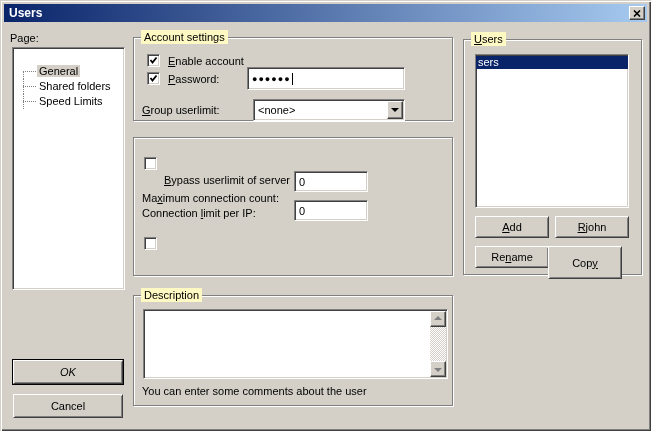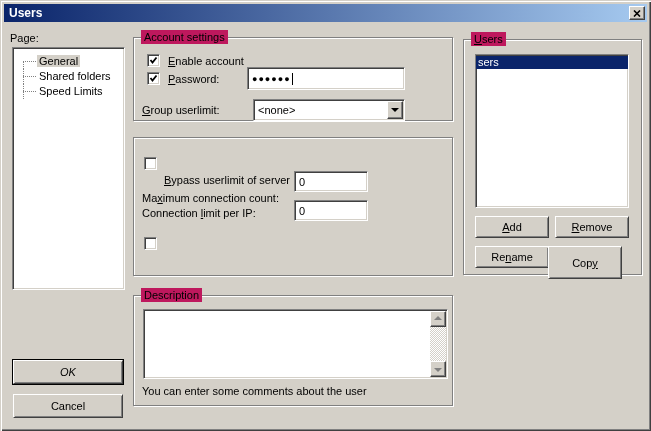--- a/index.html
+++ b/index.html
@@ -34,21 +34,21 @@
     background:#fff; box-sizing:border-box;
     border:1px solid; border-color:#808080 #fff #fff #808080;
     box-shadow: inset 1px 1px 0 #404040, inset -1px -1px 0 #D4D0C8;
   }
   .group {
     position:absolute; box-sizing:border-box;
     border:1px solid #808080;
     box-shadow: inset 1px 1px 0 #fff, 1px 1px 0 #fff;
   }
   .gtitle {
-    position:absolute; top:-8px; left:7px; background:#be185d;
+    position:absolute; top:-8px; left:7px; background:#fef9c3;
     padding:0 3px; line-height:14px; white-space:nowrap;
   }
   .btn3d {
     position:absolute; box-sizing:border-box; background:#D4D0C8;
     border:1px solid; border-color:#fff #404040 #404040 #fff;
     box-shadow: inset 1px 1px 0 #D4D0C8, inset -1px -1px 0 #808080;
     font-family:"Liberation Sans",sans-serif; font-size:11px; color:#000;
     display:flex; align-items:center; justify-content:center; padding:0; cursor:default;
     white-space:pre;
   }
@@ -77,21 +77,21 @@
     border-left:4px solid transparent; border-right:4px solid transparent;
     border-top:4px solid #000;
   }
   .tri-down.gray { border-top-color:#808080; }
   .tri-up {
     position:absolute; left:3px; top:4px; width:0; height:0;
     border-left:4px solid transparent; border-right:4px solid transparent;
     border-bottom:4px solid #808080;
   }
 
-  .tree { position:absolute; padding-top:6px; box-sizing:border-box; }
+  .tree { position:absolute; padding-top:16px; box-sizing:border-box; }
   .trow { position:relative; height:15px; line-height:15px; white-space:nowrap; }
   .tlv { position:absolute; left:10px; top:0; height:15px; border-left:1px dotted #808080; }
   .trow.first .tlv { top:8px; height:7px; }
   .trow.last .tlv { top:0; height:8px; }
   .tlh { position:absolute; left:10px; top:7px; width:13px; border-top:1px dotted #808080; }
   .titem { margin-left:24px; padding:0 2px; }
   .titem.sel { background:#D4D0C8; }
 
   .userlist { position:absolute; padding-top:1px; }
   .uitem { height:13px; line-height:13px; padding-left:2px; }
@@ -217,18 +217,18 @@
   </div>
 
   <div class="group" style="left:463px;top:39px;width:179px;height:236px">
     <span class="gtitle"><span></span><span class="mn">U</span><span>sers</span></span>
 
     <div class="userlist sunken" style="left:11px;top:14px;width:154px;height:154px">
       <div class="uitem sel"><span>sers</span></div>
     </div>
 
     <button class="btn3d" style="left:11px;top:176px;width:74px;height:22px"><span></span><span class="mn">A</span><span>dd</span></button>
-    <button class="btn3d" style="left:91px;top:176px;width:74px;height:22px"><span></span><span class="mn">R</span><span>emove</span></button>
+    <button class="btn3d" style="left:91px;top:176px;width:74px;height:22px"><span></span><span class="mn">R</span><span>john</span></button>
     <button class="btn3d" style="left:11px;top:206px;width:74px;height:22px"><span>Re</span><span class="mn">n</span><span>ame</span></button>
     <button class="btn3d" style="left:84px;top:206px;width:74px;height:33px"><span>Cop</span><span class="mn">y</span><span></span></button>
   </div>
 
 </div>
 
 </body></html>

